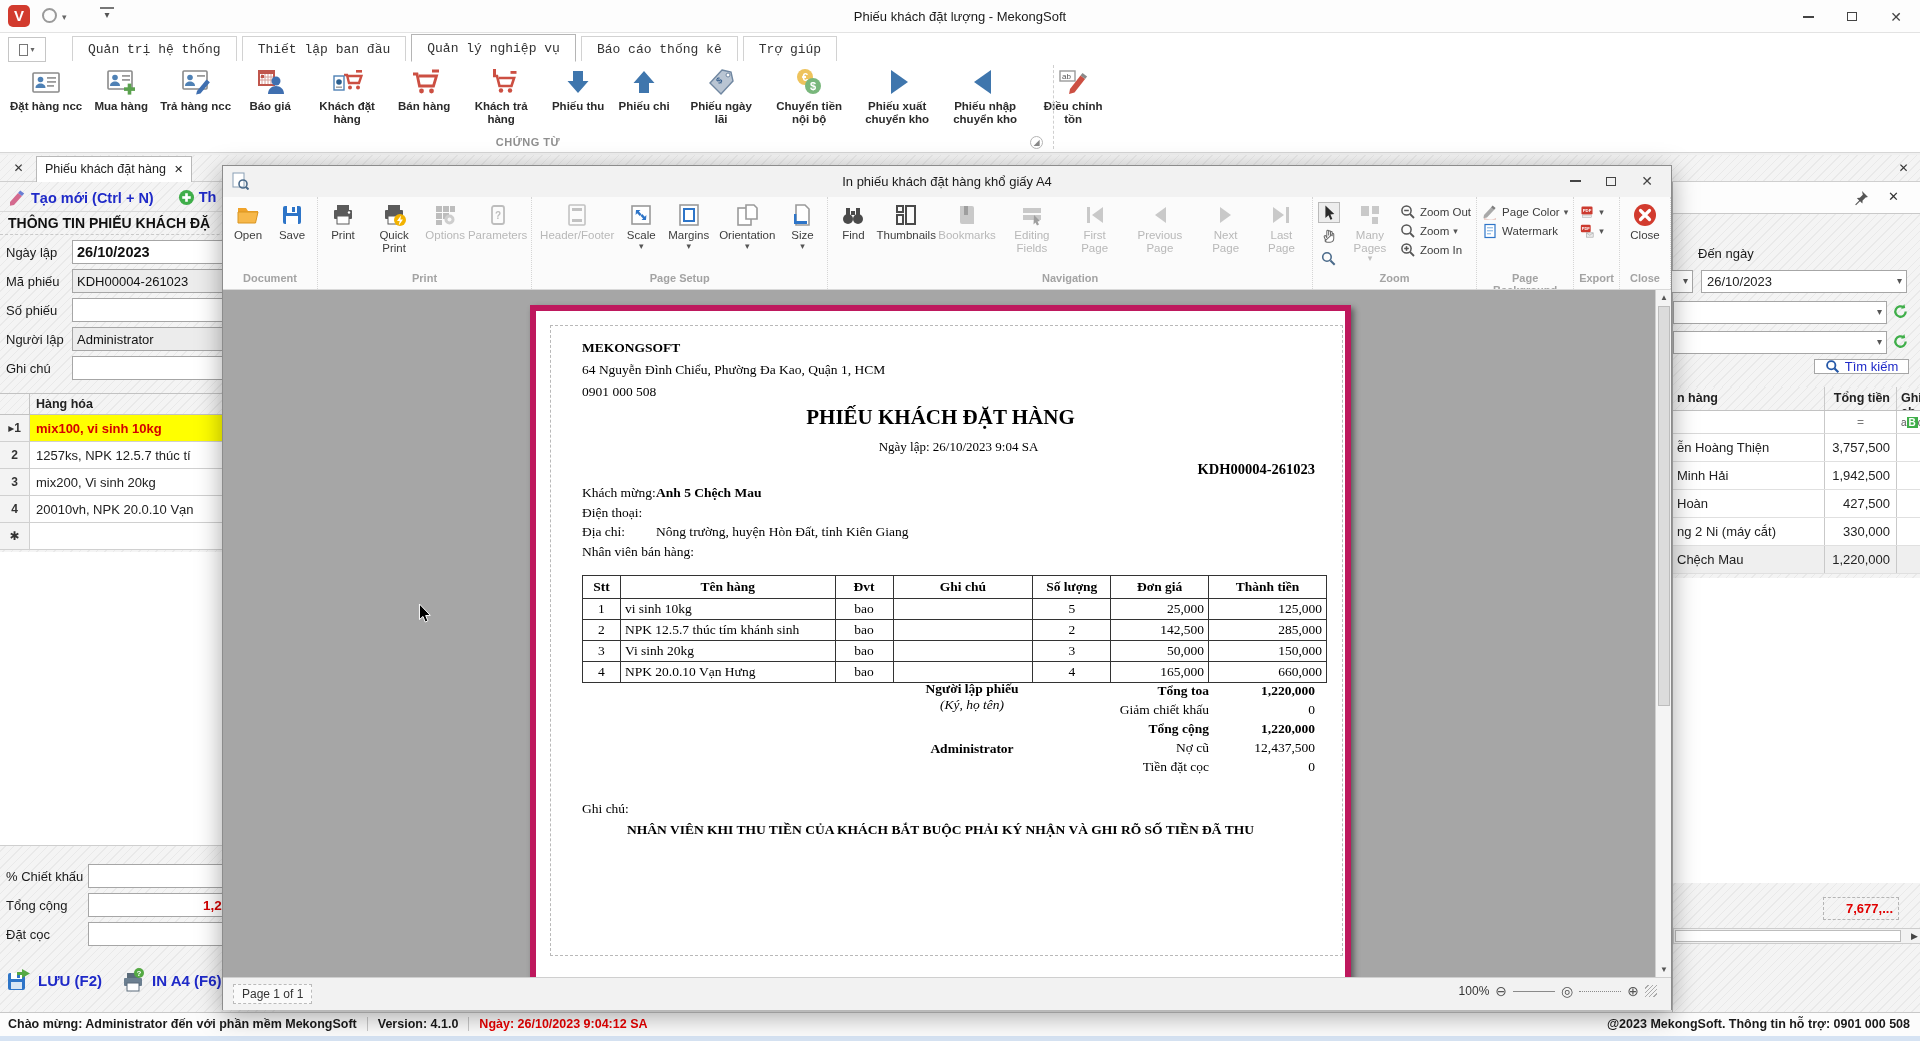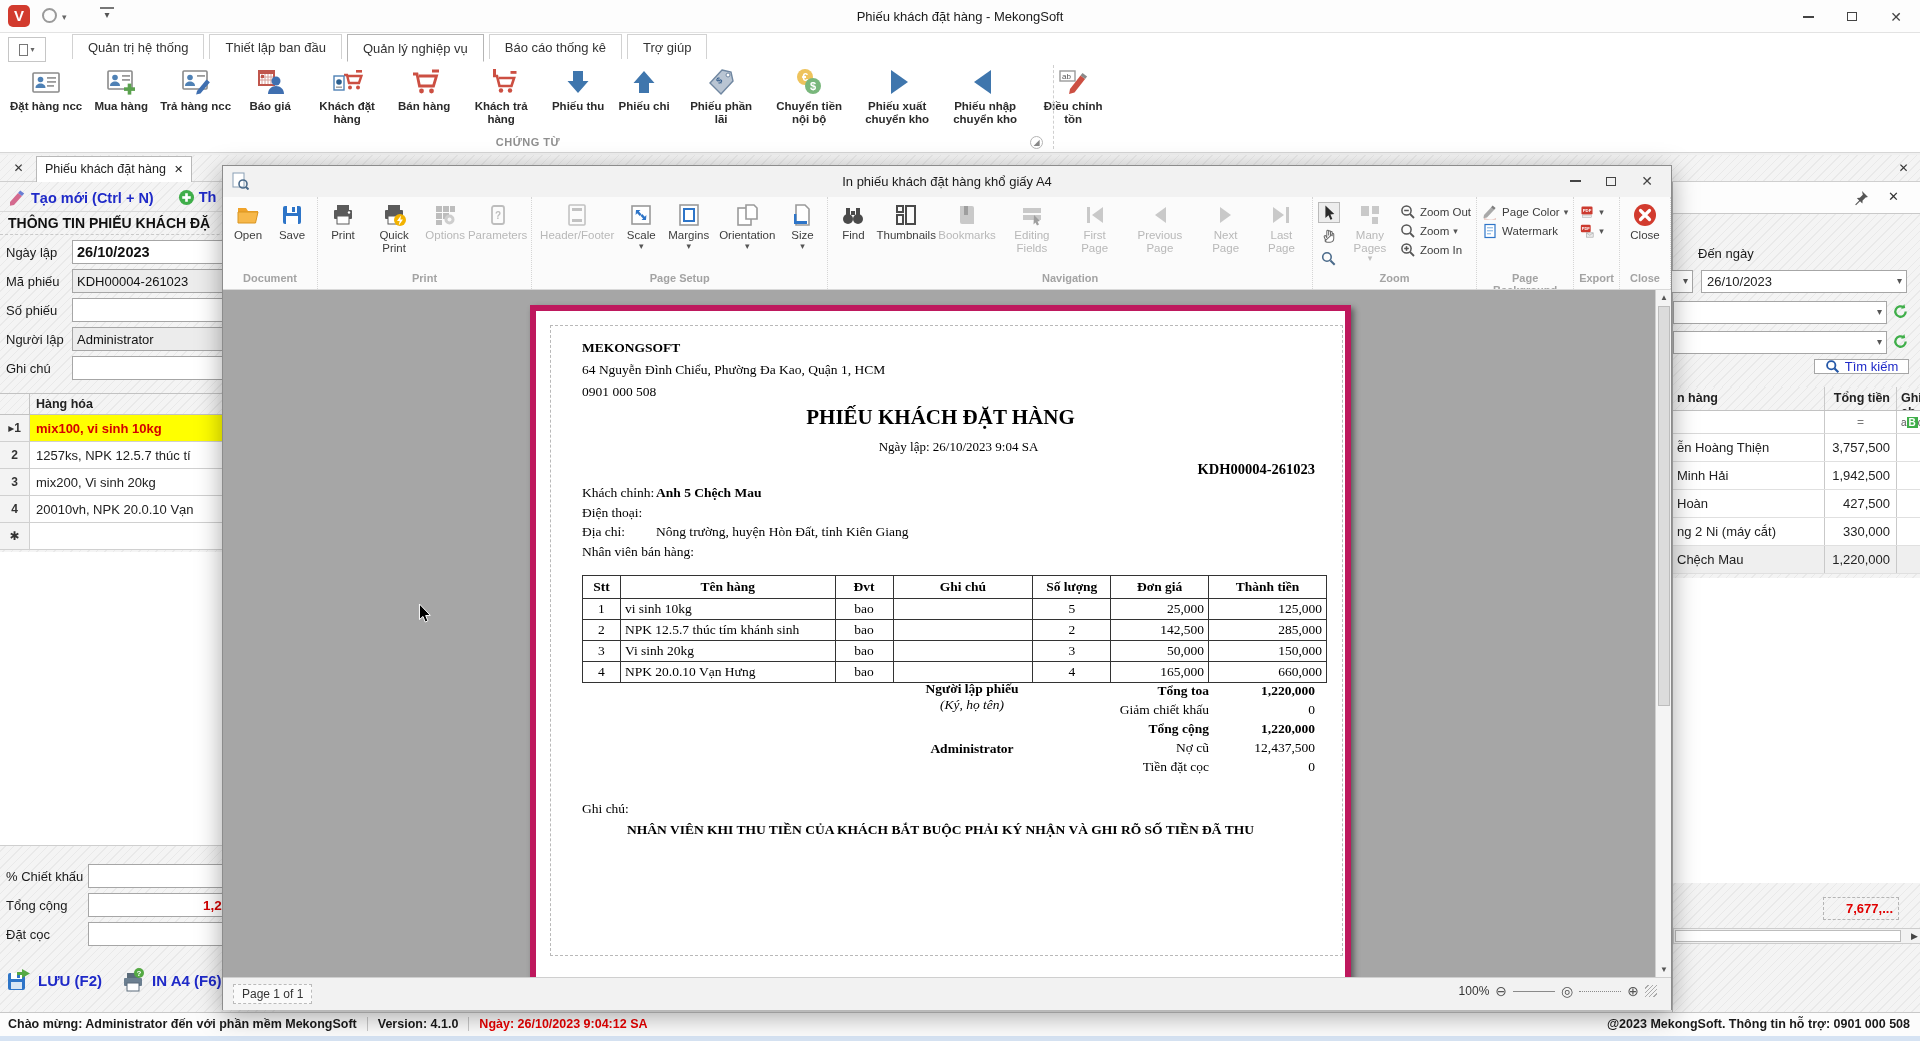--- a/index.html
+++ b/index.html
@@ -189,40 +189,40 @@
 </head>
 <body>
 
 <div class="screen">
 
   <div id="titlebar">
     <div class="app-badge">V</div>
     <div class="qat-ring"></div>
     <div class="qat-caret" style="left:62px;">▾</div>
     <div class="qat-more">▾</div>
-    <div class="win-title">Phiếu khách đặt hàng - MekongSoft</div>
+    <div class="win-title">Phiếu khách đặt lượng - MekongSoft</div>
     <div class="winbtns">
       <div class="winbtn">
           <div class="glyph-min"></div>
         </div>
       <div class="winbtn">
           <div class="glyph-max"></div>
         </div>
       <div class="winbtn">
           <span class="glyph-x">✕</span>
         </div>
     </div>
   </div>
 
   <div id="tabrow">
     <div class="filebtn">
       <span class="doc"></span>
         <span class="car">▾</span>
     </div>
-    <div id="menu-tabs" style="display:flex;align-items:flex-start;">
+    <div id="menu-tabs" style="display:flex;align-items:center;font-family:Liberation Mono, monospace;">
         <div class="mtab">Quản trị hệ thống</div>
         <div class="mtab">Thiết lập ban đầu</div>
         <div class="mtab active">Quản lý nghiệp vụ</div>
         <div class="mtab">Báo cáo thống kê</div>
         <div class="mtab">Trợ giúp</div>
       </div>
   </div>
 
   <div id="ribbon">
     <div id="ribbon-buttons">
@@ -332,21 +332,21 @@
           <div class="rlabel">Phiếu chi</div>
         </div>
         <div class="rbtn">
           <span class="ic ric">
             <svg viewBox="0 0 32 32">
               <path d="M17 4 l9 2 2 9 -12 13 -11-11z" fill="#b9c5d3" stroke="#6f86a0" stroke-width="1.4"></path>
               <circle cx="23" cy="9" r="2" fill="#fff" stroke="#6f86a0"></circle>
               <text x="13" y="19" font-size="9" fill="#39618e" font-weight="bold" transform="rotate(-40 13 17)">$</text>
             </svg>
           </span>
-          <div class="rlabel">Phiếu phần lãi</div>
+          <div class="rlabel">Phiếu ngày lãi</div>
         </div>
         <div class="rbtn">
           <span class="ic ric">
             <svg viewBox="0 0 32 32">
               <circle cx="12" cy="11" r="8" fill="#eec35c"></circle>
               <text x="12" y="15" text-anchor="middle" font-size="11" fill="#fff" font-weight="bold">€</text>
               <circle cx="20" cy="20" r="8" fill="#79b77c"></circle>
               <text x="20" y="24" text-anchor="middle" font-size="11" fill="#fff" font-weight="bold">$</text>
             </svg>
           </span>
@@ -1025,21 +1025,21 @@
         <div class="doc-margin"></div>
         <div class="doc-company">
           <div class="c1">MEKONGSOFT</div>
           <div>64 Nguyễn Đình Chiểu, Phường Đa Kao, Quận 1, HCM</div>
           <div>0901 000 508</div>
         </div>
         <div class="doc-title">PHIẾU KHÁCH ĐẶT HÀNG</div>
         <div class="doc-dateline">Ngày lập: 26/10/2023  9:04 SA</div>
         <div class="doc-code">KDH00004-261023</div>
         <div class="doc-info">
-          <div><span class="lbl">Khách chỉnh:</span><span class="bold">Anh 5 Chệch Mau</span></div>
+          <div><span class="lbl">Khách mừng:</span><span class="bold">Anh 5 Chệch Mau</span></div>
           <div><span>Điện thoại:</span></div>
           <div><span class="lbl">Địa chỉ:</span><span>Nông trường, huyện Hòn Đất, tỉnh Kiên Giang</span></div>
           <div><span>Nhân viên bán hàng:</span></div>
         </div>
         <table id="doc-table">
           <thead>
               <tr id="doc-thead-row">
                 <th style="width: 38px;">Stt</th>
                 <th style="width: 215px;">Tên hàng</th>
                 <th style="width: 58px;">Đvt</th>

